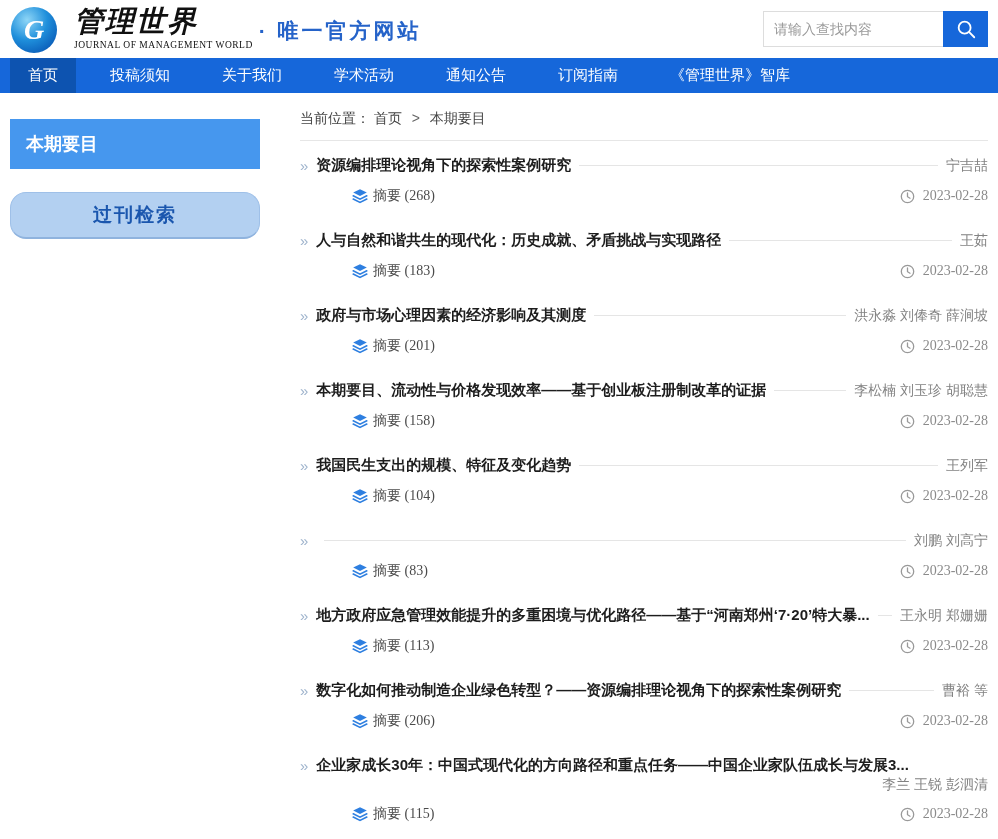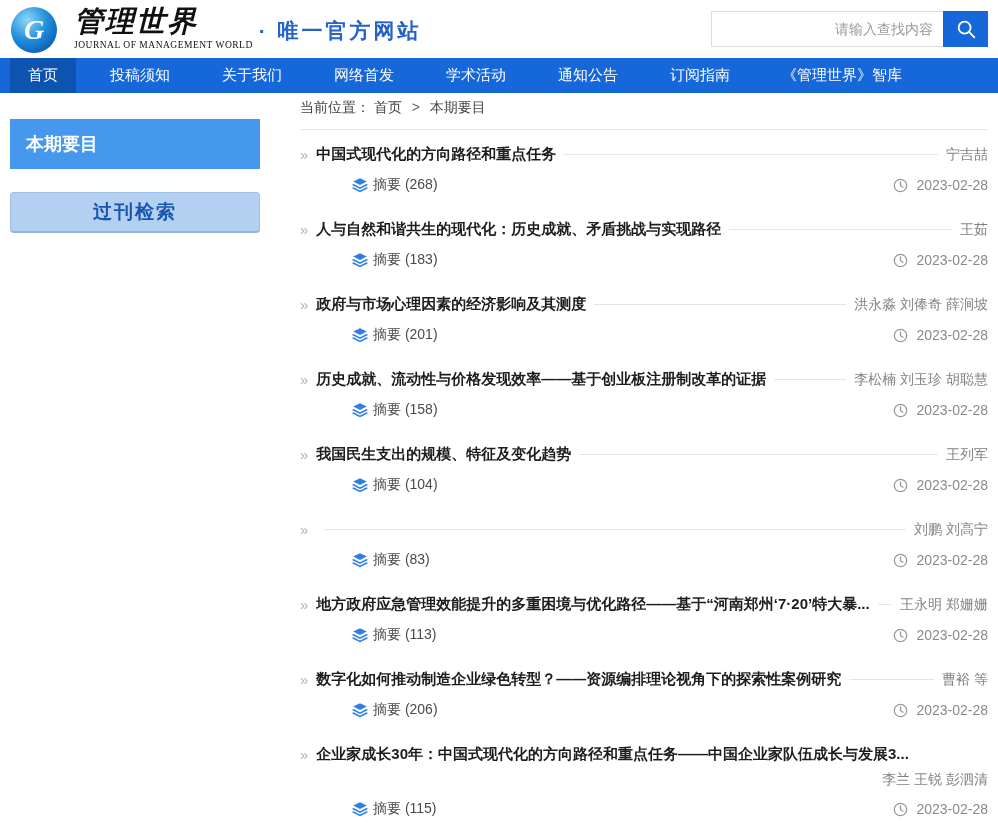--- a/index.html
+++ b/index.html
@@ -12,59 +12,59 @@
   
   .topbar { height:58px; display:flex; align-items:center; padding:0 10px; background:#fff; }
   .logo-block { display:flex; align-items:flex-start; cursor:pointer; }
   .logo-mark { width:48px; height:48px; margin-top:2px; }
   .logo-text { margin-left:16px; }
   .logo-cn { font-family:"Liberation Serif","DejaVu Serif",serif; font-style:italic; font-weight:bold; font-size:29px; line-height:34px; color:#101010; letter-spacing:2px; }
   .logo-en { font-family:"Liberation Serif","DejaVu Serif",serif; font-size:9.5px; letter-spacing:0.5px; color:#111; margin-top:2px; white-space:nowrap; }
   .tagline { margin-left:6px; align-self:center; color:var(--tagline-blue,#2563c9); font-size:21px; font-weight:bold; letter-spacing:3px; padding-top:4px; }
   .search { margin-left:auto; display:flex; align-items:center; }
   .search input {
-    width:232px; height:36px; border:1px solid #ddd; border-right:none; outline:none;
-    padding:0 10px; font-size:14px; color:#333; font-family:inherit;text-align:right;
+    width:180px; height:36px; border:1px solid #ddd; border-right:none; outline:none;
+    padding:0 10px; font-size:14px; color:#333; font-family:inherit;
   }
   .search input::placeholder { color:#9a9a9a; }
   .search button {
     width:45px; height:36px; border:none; background:var(--search-button-bg,#1667da);
     display:flex; align-items:center; justify-content:center; cursor:pointer;
   }
   
   nav { height:35px; background:var(--nav-bg,#1667da); display:flex; align-items:stretch; padding-left:10px; }
   .nav-item { display:flex; align-items:center; padding:0 18px; margin-right:16px; color:#fff; font-size:15px; cursor:pointer; white-space:nowrap; }
   .nav-item.active { background:var(--nav-active-bg,#0d53b0); }
   
   .content { display:flex; padding:0 10px; }
   aside { width:250px; margin-right:40px; flex:none; }
   .side-head {
     margin-top:26px; height:50px; background:var(--sidebar-header-bg,#4697ee);
     color:#fff; font-size:18px; font-weight:bold; display:flex; align-items:center; padding-left:16px; cursor:pointer;
   }
   .side-btn {
-    margin-top:23px; height:41px; background:var(--archive-bg,#b3d0f1);
-    border:1px solid #9fc0e8; border-bottom:2px solid #8fb3de; border-radius:4px;
+    margin-top:23px; height:47px; background:var(--archive-bg,#b3d0f1);
+    border:1px solid #9fc0e8; border-bottom:2px solid #8fb3de; border-radius:16px;
     display:flex; align-items:center; justify-content:center; cursor:pointer;
     font-family:"Liberation Serif","DejaVu Serif",serif; font-weight:bold; font-size:19px; color:#1a56ae; letter-spacing:2px;
   }
   main { flex:1; min-width:0; }
-  .breadcrumb { padding:6px 0 12px; font-size:14px; color:#444; border-bottom:1px solid #e6e6e6; }
+  .breadcrumb { padding:17px 0 12px; font-size:14px; color:#444; border-bottom:1px solid #e6e6e6; }
   .breadcrumb a { color:#444; text-decoration:none; cursor:pointer; }
   .breadcrumb .sep { margin:0 6px; color:#666; }
   
   .article { padding-top:14px; padding-bottom:10px; }
   .title-row { display:flex; align-items:center; height:21px; }
   .chev { color:#9fb4cd; font-size:15px; line-height:1; margin-right:8px; flex:none; }
   .title { font-size:15px; font-weight:bold; color:#1d1d1d; text-decoration:none; white-space:nowrap; overflow:hidden; flex:none; max-width:100%; cursor:pointer; }
   .leader { flex:1; border-top:1px solid #e5e5e5; margin:0 8px; min-width:10px; }
   .authors { color:#828282; font-size:14px; white-space:nowrap; flex:none; }
   .authors-row { display:none; }
-  .article.wrap-authors .authors-row { display:flex; justify-content:flex-end; margin-top:6px; height:18px; }
-  .meta-row { display:flex; align-items:center; justify-content:space-between; margin-top:10px; height:20px; padding-left:52px; }
+  .article.wrap-authors .authors-row { display:flex; justify-content:flex-end; height:18px; }
+  .meta-row { display:flex; align-items:center; justify-content:space-between; margin-top:10px; height:20px; padding-left:52px;font-family:Liberation Serif, serif; }
   .abstract { display:flex; align-items:center; gap:5px; color:#4a4a4a; font-size:14px; cursor:pointer; }
   .date { display:flex; align-items:center; gap:8px; color:#8a8a8a; font-size:14px; }
   .icon { display:inline-flex; align-items:center; }
 </style>
 </head>
 <body>
 
 <header class="topbar">
   <div class="logo-block">
     <div class="logo-mark">
@@ -96,21 +96,20 @@
         </svg>
       </span>
     </button>
   </div>
 </header>
 
 <nav>
     <a class="nav-item active">首页</a>
     <a class="nav-item">投稿须知</a>
     <a class="nav-item">关于我们</a>
-    <a class="nav-item">网络首发</a>
     <a class="nav-item">学术活动</a>
     <a class="nav-item">通知公告</a>
     <a class="nav-item">订阅指南</a>
     <a class="nav-item">《管理世界》智库</a>
   </nav>
 
 <div class="content">
   <aside>
     <div class="side-head">本期要目</div>
     <div class="side-btn">过刊检索</div>
@@ -119,21 +118,21 @@
     <div class="breadcrumb">
       <span>当前位置：</span>
       <a>首页</a>
       <span class="sep">&gt;</span>
       <span>本期要目</span>
     </div>
     <div class="articles">
   <div class="article">
     <div class="title-row">
       <span class="chev">»</span>
-      <a class="title">中国式现代化的方向路径和重点任务</a>
+      <a class="title">资源编排理论视角下的探索性案例研究</a>
       <span class="leader"></span>
       <span class="authors">宁吉喆</span>
     </div>
 
     <div class="meta-row">
       <span class="abstract">
         <span class="icon">
           <svg width="16" height="16" viewBox="0 0 16 16">
             <path d="M8 1.2 L14.8 4.6 8 8 1.2 4.6 Z" fill="#2e7fe0"></path>
             <path d="M1.2 7.8 L8 11.2 14.8 7.8" stroke="#2e7fe0" stroke-width="1.6" fill="none" stroke-linecap="round"></path>
@@ -212,21 +211,21 @@
           </svg>
         </span>
         <span>2023-02-28</span>
       </span>
     </div>
   </div>
 
   <div class="article">
     <div class="title-row">
       <span class="chev">»</span>
-      <a class="title">历史成就、流动性与价格发现效率——基于创业板注册制改革的证据</a>
+      <a class="title">本期要目、流动性与价格发现效率——基于创业板注册制改革的证据</a>
       <span class="leader"></span>
       <span class="authors">李松楠 刘玉珍 胡聪慧</span>
     </div>
 
     <div class="meta-row">
       <span class="abstract">
         <span class="icon">
           <svg width="16" height="16" viewBox="0 0 16 16">
             <path d="M8 1.2 L14.8 4.6 8 8 1.2 4.6 Z" fill="#2e7fe0"></path>
             <path d="M1.2 7.8 L8 11.2 14.8 7.8" stroke="#2e7fe0" stroke-width="1.6" fill="none" stroke-linecap="round"></path>

